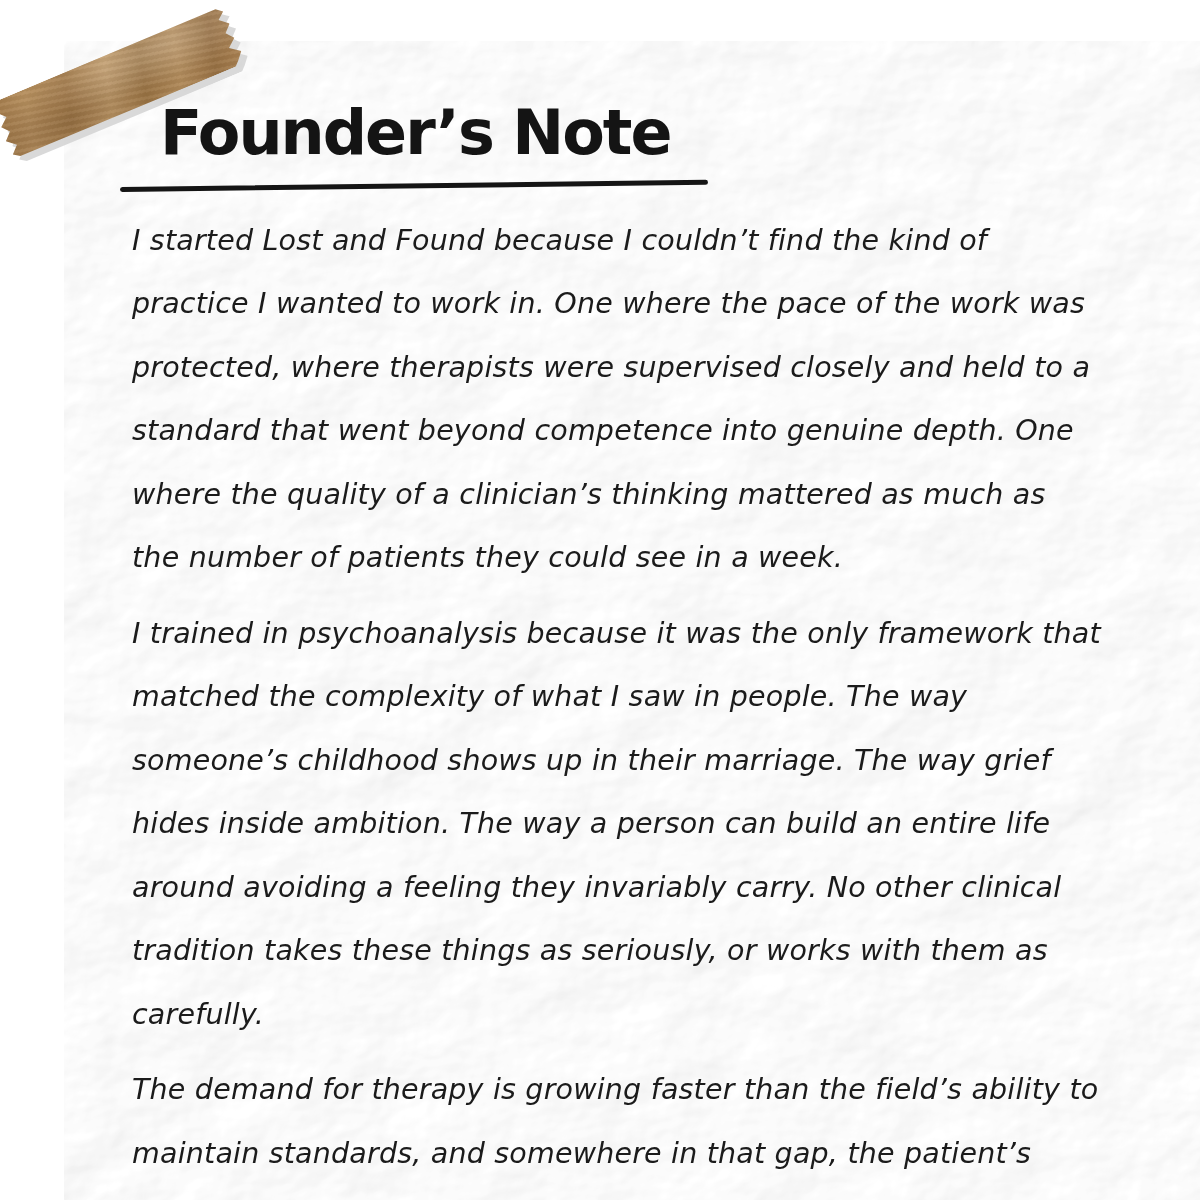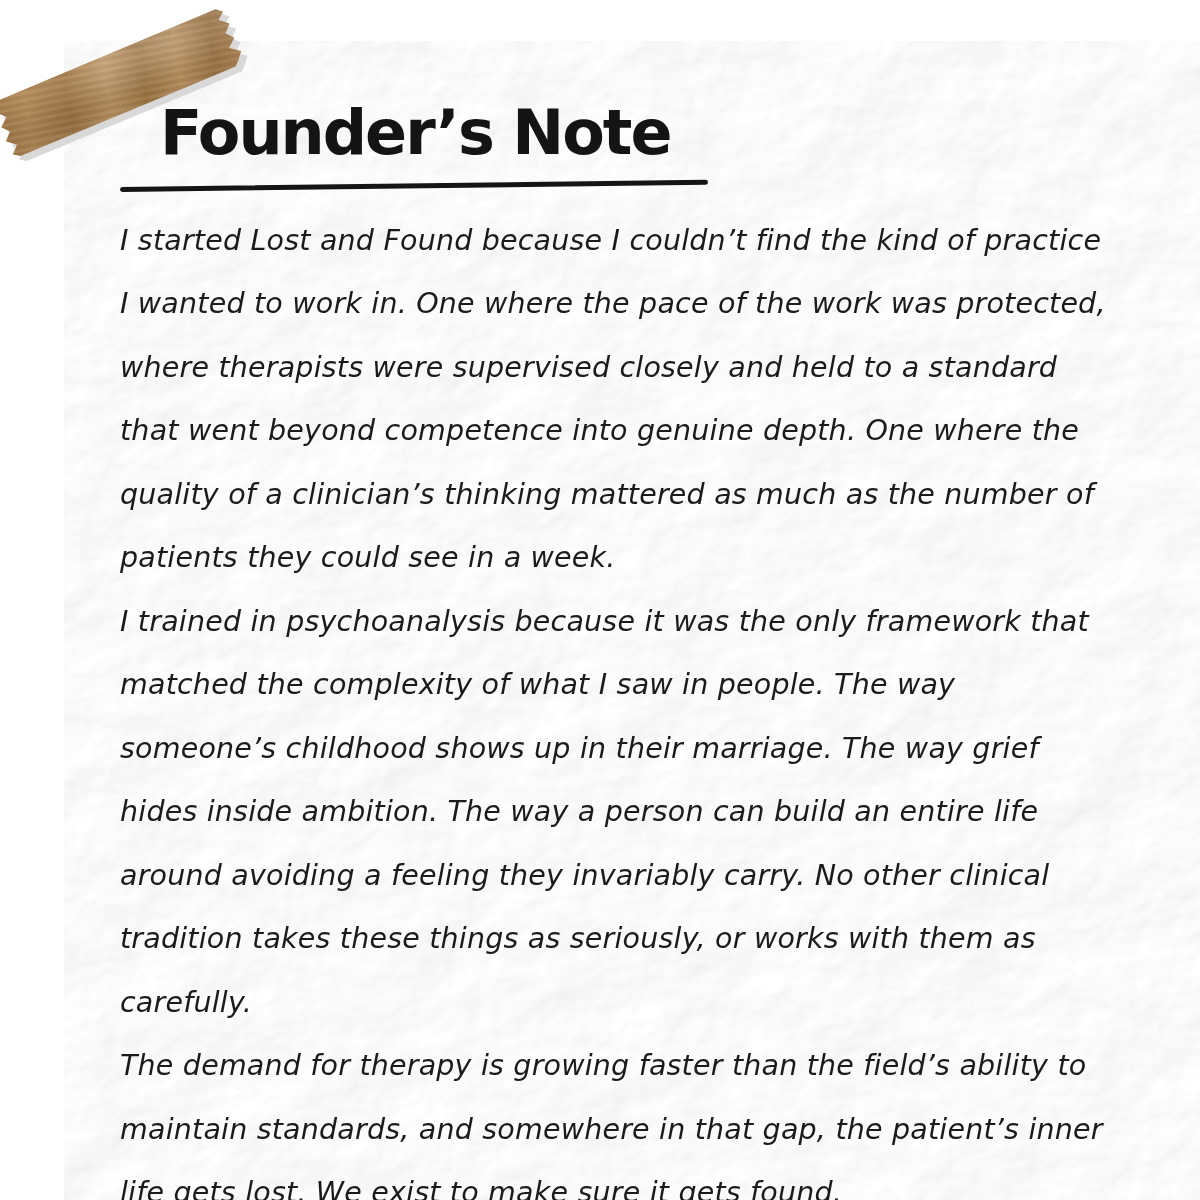--- a/index.html
+++ b/index.html
@@ -67,21 +67,21 @@
   .note {
     margin-top: 17px;
     width: 994px;
     font-family: "DejaVu Sans", sans-serif;
     font-style: italic;
     font-size: 28.5px;
     line-height: 63.5px;
     letter-spacing: 0.2px;
     color: #1b1b1b;
   }
-  .note p { margin: 0; }
+  .note p { margin: 12px; }
   
   .tape {
     position: absolute;
     left: -8px;
     top: 52px;
     width: 252px;
     height: 62px;
     transform: rotate(-23deg);
     z-index: 5;
   }

